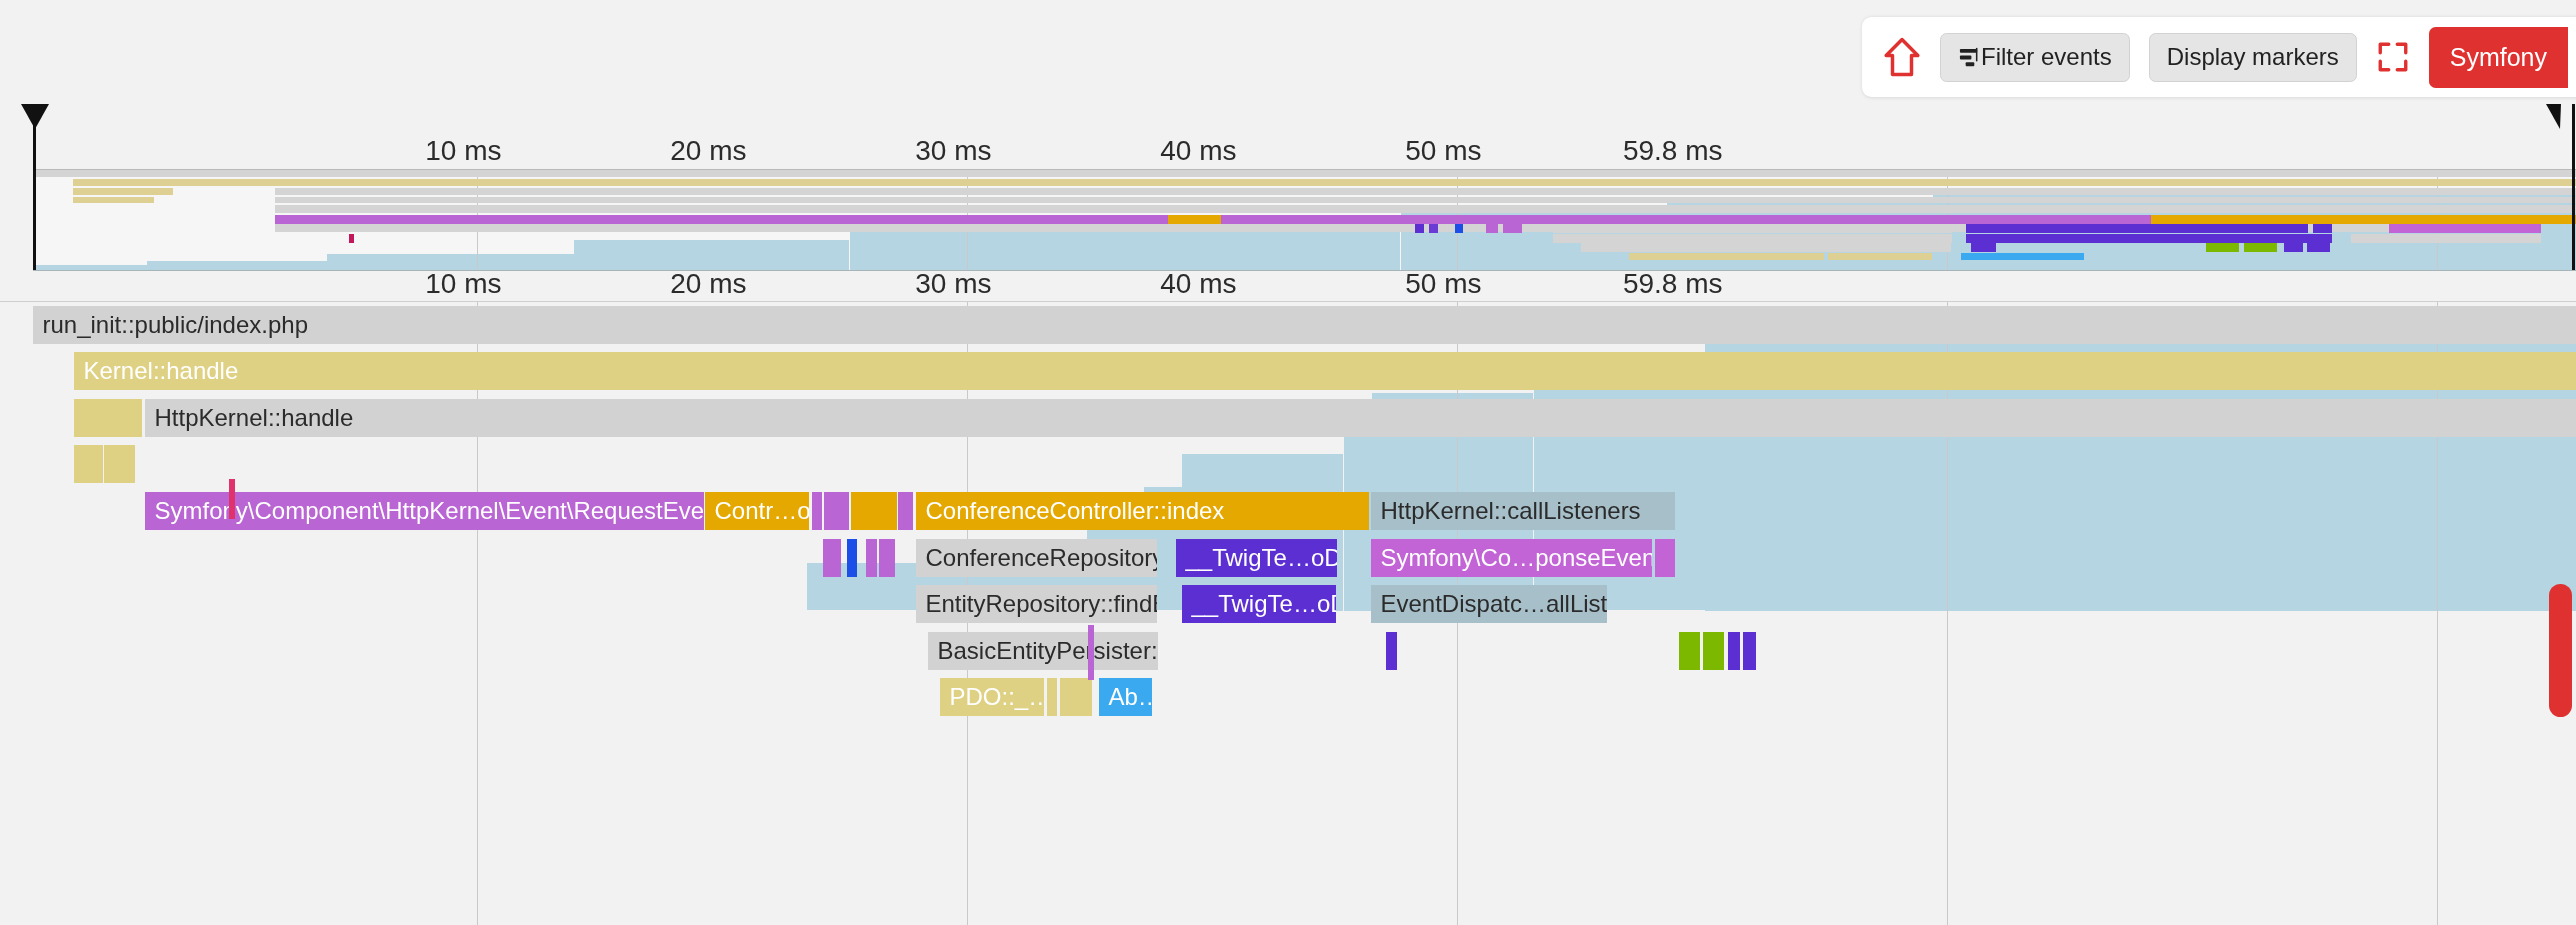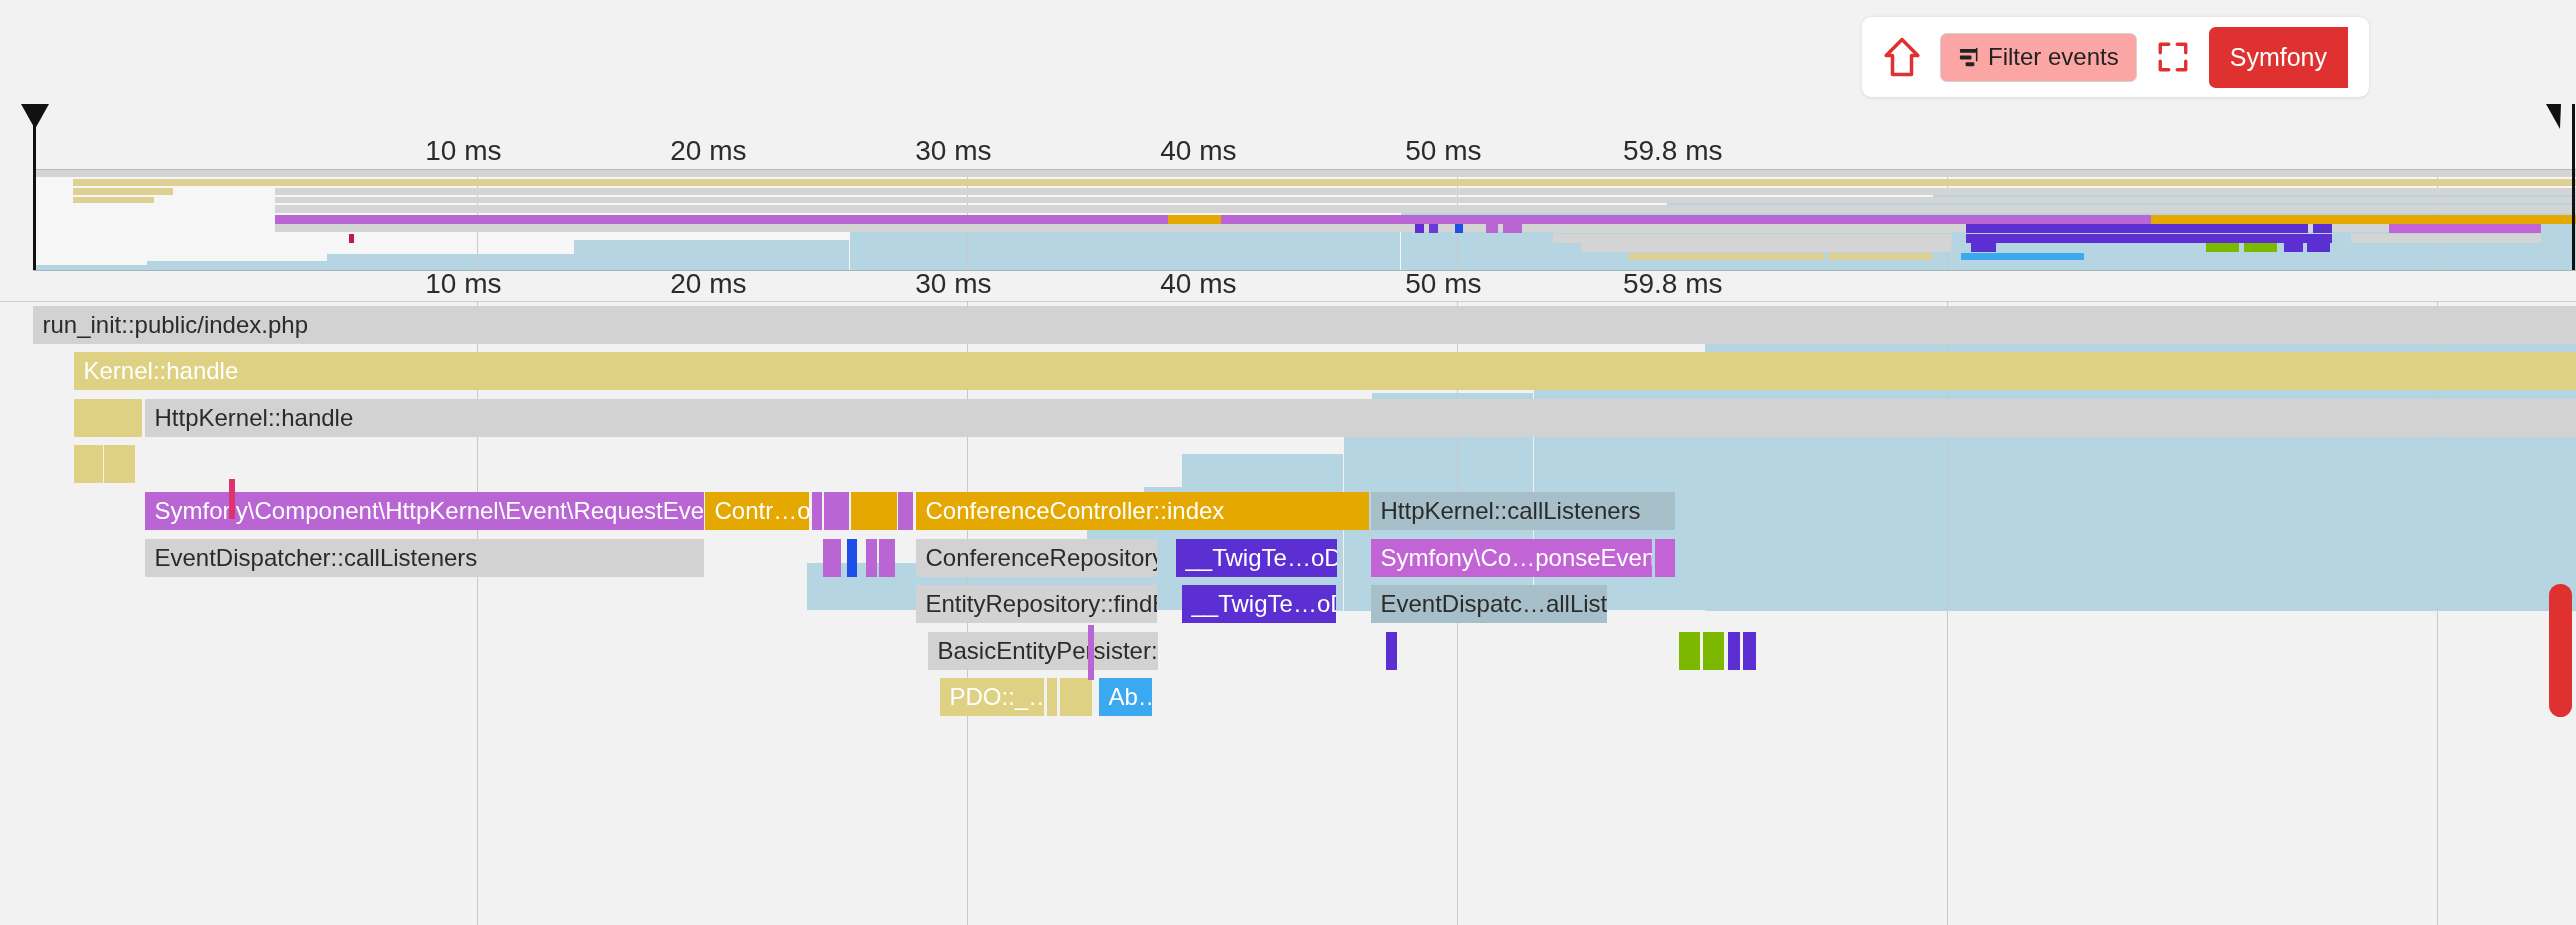--- a/index.html
+++ b/index.html
@@ -23,22 +23,22 @@
     align-items: center;
     gap: 19px;
     padding: 0 21px;
     box-shadow: 0 0.9px 3.8px rgba(0,0,0,0.10);
   }
   .home-icon { width: 38px; height: 42px; display:block; }
   .tb-btn {
     height: 49px;
     border: 0.9px solid #d2d2d2;
     border-radius: 6.6px;
-    background: #fca5a5;
-    display: flex; align-items: center; gap: 7px;
+    background: #e5e5e5;
+    display: flex; align-items: center; gap: 0;
     padding: 0 17px;
     font-size: 24px; color: #222;
     white-space: nowrap;
     cursor: pointer;
   }
   .filter-icon { width: 23px; height: 23px; display:block; }
   .expand-icon { width: 34px; height: 34px; display:block; cursor:pointer; }
   .feedback-btn {
     height: 61px;
     background: #e03131;
@@ -162,20 +162,23 @@
         <svg class="filter-icon" viewBox="0 0 24 24">
           <rect x="2" y="3" width="18" height="4" rx="1" fill="#222"></rect>
           <rect x="2" y="10" width="12" height="4" rx="1" fill="#222"></rect>
           <rect x="8" y="17" width="9" height="4" rx="1" fill="#222"></rect>
           <line x1="19.5" y1="2" x2="19.5" y2="16" stroke="#222" stroke-width="1.6"></line>
         </svg>
       </span>
       <span>Filter events</span>
     </div>
 
+    <div class="tb-btn">
+      <span>Display markers</span>
+    </div>
 
     <span>
       <svg class="expand-icon" viewBox="0 0 24 24" fill="none" stroke="#e03131" stroke-width="2.4" stroke-linecap="round" stroke-linejoin="round">
         <path d="M3 9 V3 H9"></path>
           <path d="M15 3 H21 V9"></path>
         <path d="M21 15 V21 H15"></path>
           <path d="M9 21 H3 V15"></path>
       </svg>
     </span>
 
@@ -287,21 +290,20 @@
         <div class="frame" style="left: 41px; top: 143px; width: 28.5px; background: rgb(223, 209, 132); color: rgb(255, 255, 255);"></div>
         <div class="frame" style="left: 71px; top: 143px; width: 31px; background: rgb(223, 209, 132); color: rgb(255, 255, 255);"></div>
         <div class="frame" style="left: 112px; top: 190px; width: 559px; background: rgb(185, 101, 211); color: rgb(255, 255, 255);"><span>Symfony\Component\HttpKernel\Event\RequestEvent</span></div>
         <div class="frame" style="left: 672px; top: 190px; width: 104px; background: rgb(229, 168, 0); color: rgb(255, 255, 255);"><span>Contr…oller</span></div>
         <div class="frame" style="left: 779px; top: 190px; width: 10.4px; background: rgb(185, 101, 211); color: rgb(255, 255, 255);"></div>
         <div class="frame" style="left: 791px; top: 190px; width: 25px; background: rgb(185, 101, 211); color: rgb(255, 255, 255);"></div>
         <div class="frame" style="left: 818px; top: 190px; width: 46px; background: rgb(229, 168, 0); color: rgb(255, 255, 255);"></div>
         <div class="frame" style="left: 865px; top: 190px; width: 15px; background: rgb(185, 101, 211); color: rgb(255, 255, 255);"></div>
         <div class="frame" style="left: 883px; top: 190px; width: 453px; background: rgb(229, 168, 0); color: rgb(255, 255, 255);"><span>ConferenceController::index</span></div>
         <div class="frame" style="left: 1338px; top: 190px; width: 304px; background: rgb(167, 191, 201); color: rgb(43, 43, 43);"><span>HttpKernel::callListeners</span></div>
-        <div class="frame" style="left: 112px; top: 237px; width: 559px; background: rgb(210, 210, 210); color: rgb(43, 43, 43);"><span>EventDispatcher::callListeners</span></div>
         <div class="frame" style="left: 790px; top: 237px; width: 5.7px; background: rgb(185, 101, 211); color: rgb(255, 255, 255);"></div>
         <div class="frame" style="left: 798px; top: 237px; width: 6.6px; background: rgb(185, 101, 211); color: rgb(255, 255, 255);"></div>
         <div class="frame" style="left: 814px; top: 237px; width: 6.6px; background: rgb(28, 79, 232); color: rgb(255, 255, 255);"></div>
         <div class="frame" style="left: 833px; top: 237px; width: 11.4px; background: rgb(185, 101, 211); color: rgb(255, 255, 255);"></div>
         <div class="frame" style="left: 846px; top: 237px; width: 16px; background: rgb(185, 101, 211); color: rgb(255, 255, 255);"></div>
         <div class="frame" style="left: 883px; top: 237px; width: 241px; background: rgb(210, 210, 210); color: rgb(43, 43, 43);"><span>ConferenceRepository::findAll</span></div>
         <div class="frame" style="left: 1143px; top: 237px; width: 161px; background: rgb(91, 47, 209); color: rgb(255, 255, 255);"><span>__TwigTe…oDisplay</span></div>
         <div class="frame" style="left: 1338px; top: 237px; width: 281px; background: rgb(194, 100, 214); color: rgb(255, 255, 255);"><span>Symfony\Co…ponseEvent</span></div>
         <div class="frame" style="left: 1622px; top: 237px; width: 20px; background: rgb(194, 100, 214); color: rgb(255, 255, 255);"></div>
         <div class="frame" style="left: 883px; top: 283px; width: 241px; background: rgb(210, 210, 210); color: rgb(43, 43, 43);"><span>EntityRepository::findBy</span></div>

